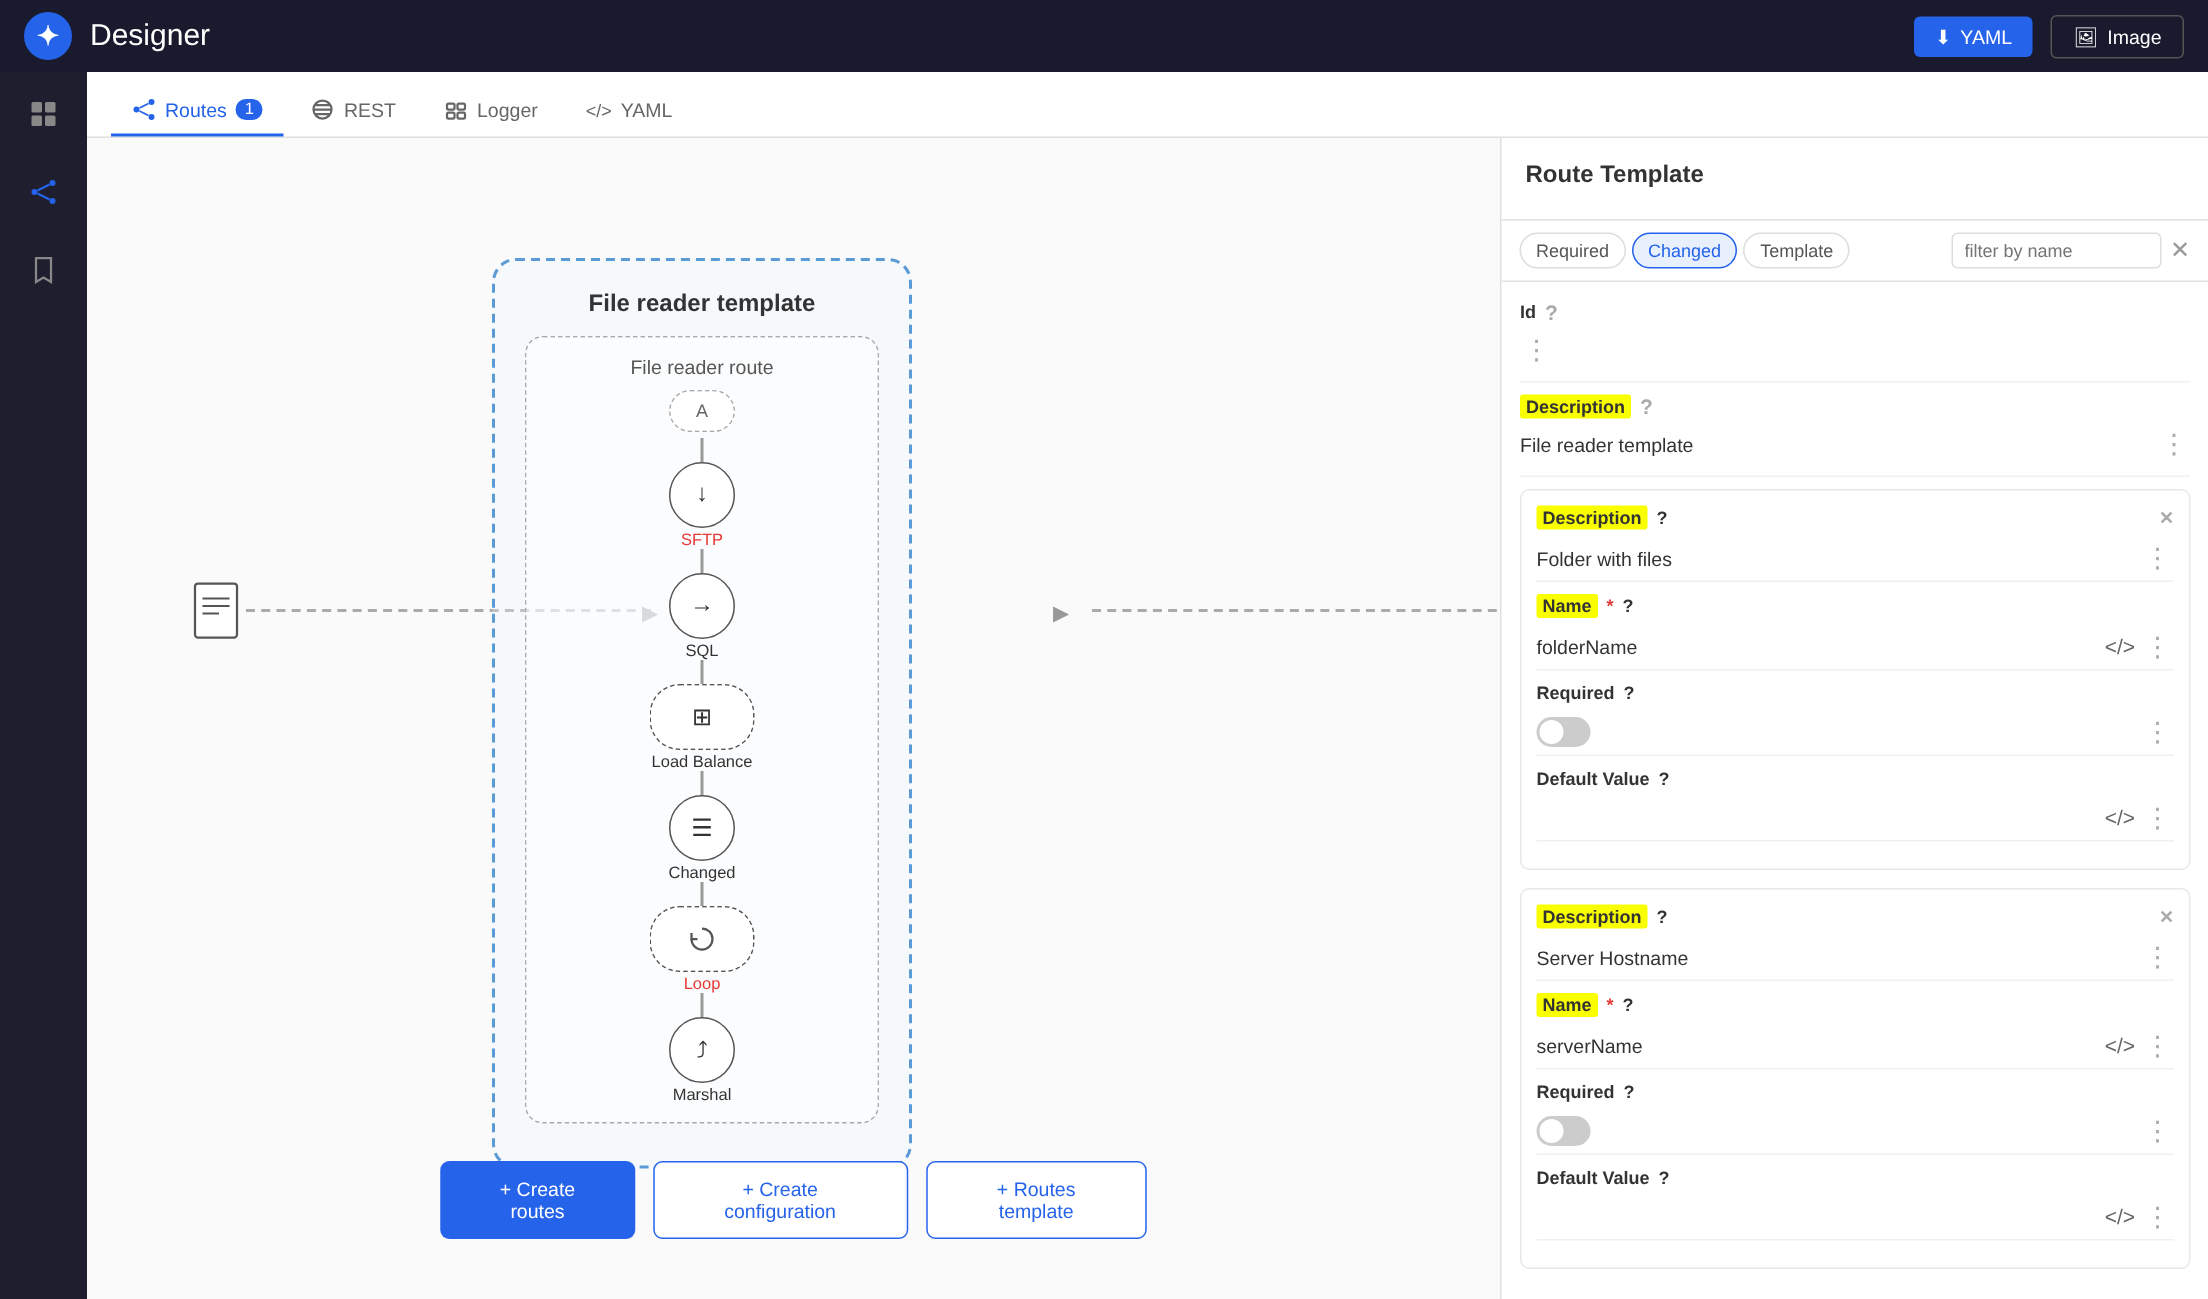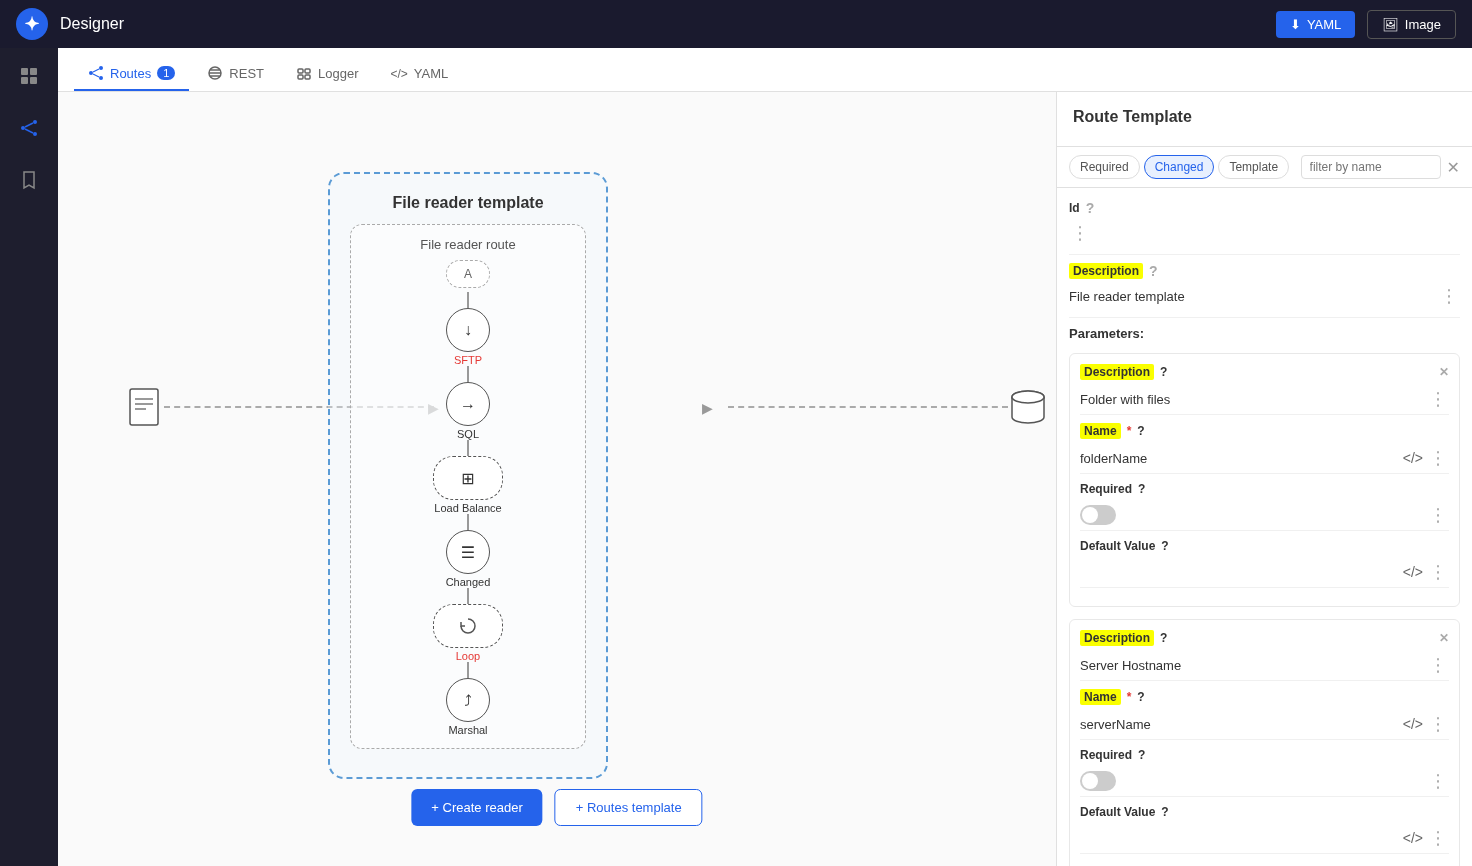--- a/index.html
+++ b/index.html
@@ -1,21 +1,21 @@
 <!DOCTYPE html>
 <html><head>
   <meta charset="utf-8">
   <style>
     * { box-sizing: border-box; margin: 0; padding: 0; }
     body { font-family: -apple-system, BlinkMacSystemFont, 'Segoe UI', sans-serif; font-size: 13px; background: #f5f5f5; color: #333; height: 866px; overflow: hidden; }
 
     
     .top-bar { height: 48px; background: #1a1a2e; display: flex; align-items: center; padding: 0 16px; gap: 12px; }
     .top-bar-logo { width: 32px; height: 32px; background: #2563eb; border-radius: 50%; display: flex; align-items: center; justify-content: center; color: white; font-weight: bold; font-size: 14px; }
-    .top-bar-title { color: white; font-size: 16px; font-weight: 500; flex: 1; }
+    .top-bar-title { color: white; font-size: 20px; font-weight: 500; flex: 1; }
     .btn-yaml { background: #2563eb; color: white; border: none; padding: 6px 14px; border-radius: 4px; cursor: pointer; font-size: 13px; display: flex; align-items: center; gap: 6px; }
     .btn-image { background: transparent; color: white; border: 1px solid #555; padding: 6px 14px; border-radius: 4px; cursor: pointer; font-size: 13px; display: flex; align-items: center; gap: 6px; }
 
     
     .main-layout { display: flex; height: calc(866px - 48px); }
 
     
     .left-sidebar { width: 58px; background: #1e1e2e; display: flex; flex-direction: column; align-items: center; padding: 12px 0; gap: 20px; }
     .sidebar-icon { width: 32px; height: 32px; display: flex; align-items: center; justify-content: center; color: #888; cursor: pointer; border-radius: 4px; }
     .sidebar-icon.active { color: #2563eb; }
@@ -45,21 +45,21 @@
     .node-label { font-size: 11px; color: #333; text-align: right; }
     .node-label.red { color: #e53935; }
     .connector { width: 2px; height: 16px; background: #999; margin: 0 auto; }
 
     
     .canvas-bottom { position: absolute; bottom: 40px; left: 50%; transform: translateX(-50%); display: flex; gap: 12px; }
     .btn-create { background: #2563eb; color: white; border: none; padding: 10px 20px; border-radius: 6px; cursor: pointer; font-size: 13px; display: flex; align-items: center; gap: 6px; }
     .btn-create-outline { background: white; color: #2563eb; border: 1.5px solid #2563eb; padding: 10px 20px; border-radius: 6px; cursor: pointer; font-size: 13px; display: flex; align-items: center; gap: 6px; }
 
     
-    .right-panel { width: 416px; border-left: 1px solid #e0e0e0; background: #fff; display: flex; flex-direction: column; overflow: hidden; }
+    .right-panel { width: 472px; border-left: 1px solid #e0e0e0; background: #fff; display: flex; flex-direction: column; overflow: hidden; }
     .panel-header { padding: 16px; border-bottom: 1px solid #e0e0e0; }
     .panel-title { font-size: 16px; font-weight: 600; margin-bottom: 4px; }
     .panel-subtitle { font-size: 12px; color: #666; }
 
     
     .filter-tabs { display: flex; align-items: center; padding: 8px 12px; gap: 4px; border-bottom: 1px solid #e0e0e0; }
     .filter-tab { padding: 4px 10px; border: 1px solid #ddd; border-radius: 12px; cursor: pointer; font-size: 12px; color: #555; background: white; }
     .filter-tab.active { background: #e8f0fe; color: #2563eb; border-color: #2563eb; }
     .filter-input { margin-left: auto; border: 1px solid #ddd; border-radius: 4px; padding: 4px 8px; font-size: 12px; width: 140px; }
     .filter-clear { background: none; border: none; color: #999; cursor: pointer; font-size: 16px; margin-left: 2px; }
@@ -254,21 +254,24 @@
               <div class="node">
                 <div class="node-circle" style="font-size:15px;">⤴</div>
                 <div class="node-label">Marshal</div>
               </div>
             </div>
           </div>
         </div>
 
         <div class="canvas-bottom">
           <button class="btn-create">
-            <span>+ Create reader</span>
+            <span>+ Create routes</span>
+          </button>
+          <button class="btn-create-outline">
+            <span>+ Create configuration</span>
           </button>
           <button class="btn-create-outline">
             <span>+ Routes template</span>
           </button>
         </div>
 
       </div>
 
       <div class="right-panel">
         <div class="panel-header">
@@ -305,21 +308,20 @@
             <div class="field-label">
               <span style="background:#faff00; padding:1px 4px; border-radius:2px; font-weight:700;">Description</span>
               <span class="help-icon">?</span>
             </div>
             <div class="field-row">
               <div class="field-value">File reader template</div>
               <span class="field-menu">⋮</span>
             </div>
           </div>
 
-          <div class="params-title">Parameters:</div>
 
           <div class="param-card">
 
             <div class="param-field-label">
               <div style="display:flex; align-items:center; gap:6px;">
                 <span style="background:#faff00; padding:1px 4px; border-radius:2px; font-weight:700;">Description</span>
                 <span class="help-icon">?</span>
               </div>
               <div class="param-icons">
                 <span style="color:#aaa; cursor:pointer;">✕</span>

